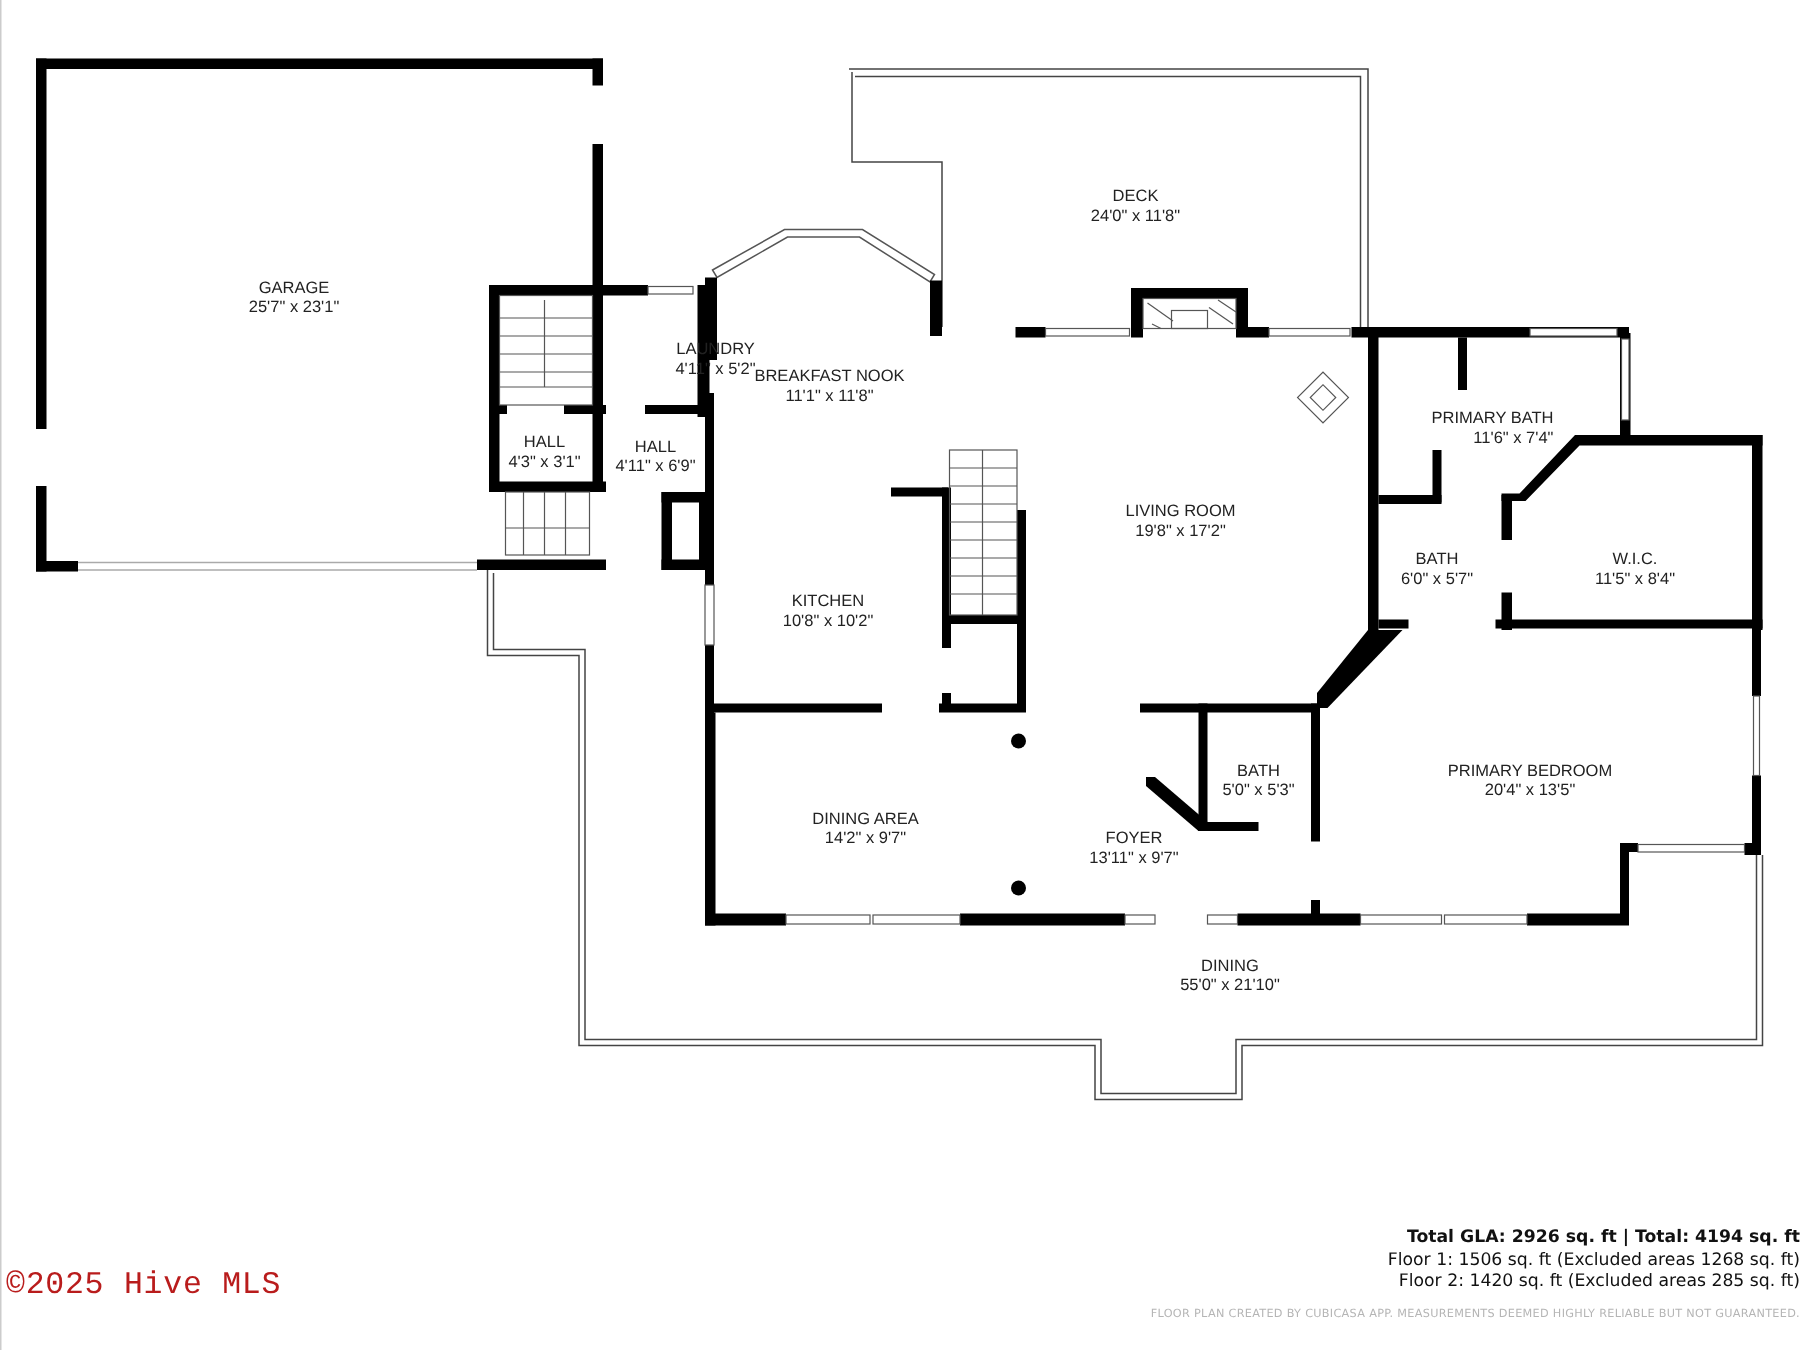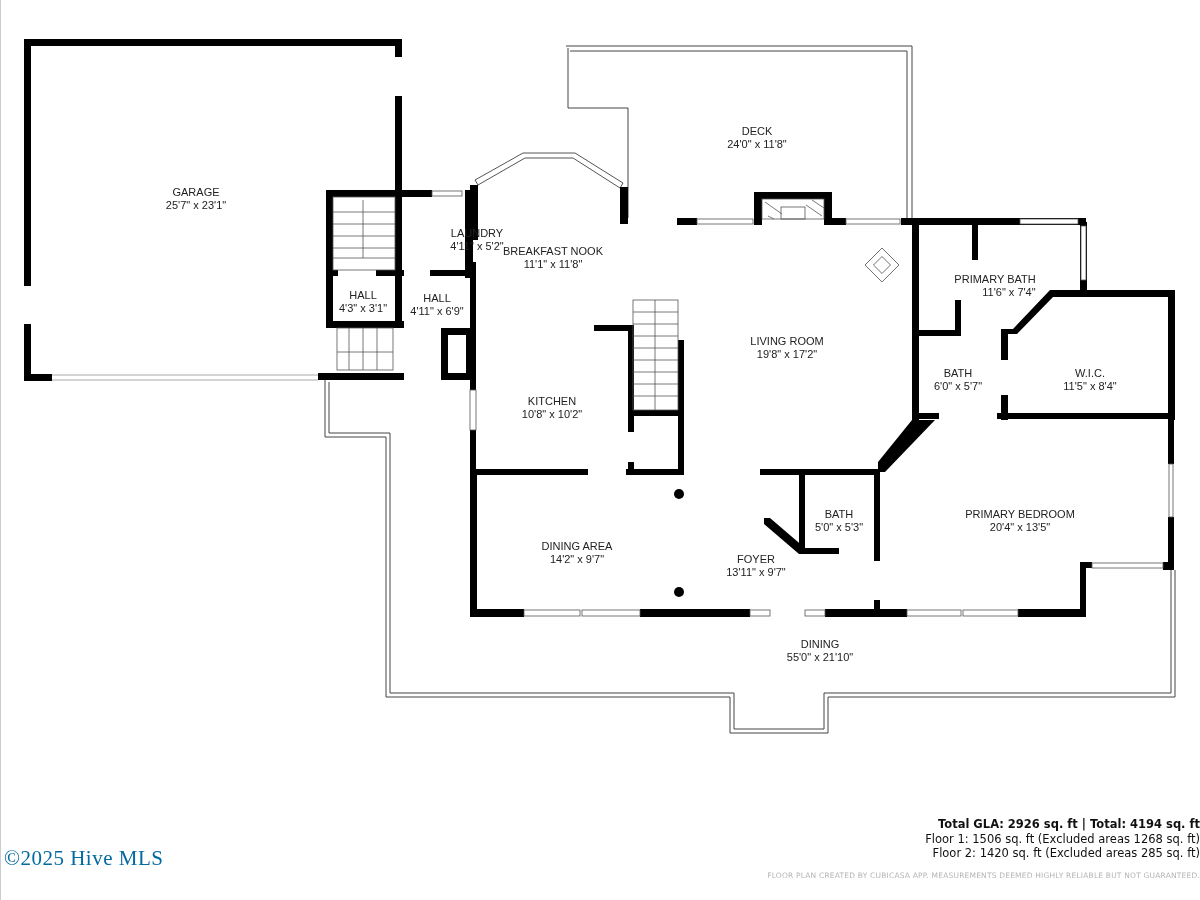--- a/index.html
+++ b/index.html
@@ -6,21 +6,21 @@
   body{width:1200px;height:900px;position:relative;overflow:hidden;font-family:"Liberation Sans",sans-serif;color:#111;}
   #plan{position:absolute;left:0;top:0;width:1200px;height:900px;}
   .lbl{position:absolute;text-align:center;font-size:11px;line-height:13px;color:#222;transform:translateX(-50%);white-space:nowrap;}
   .lbl .nm{display:block;}
   .lbl .dm{display:block;}
   .summary{position:absolute;left:0;width:1200px;text-align:right;font-family:"DejaVu Sans",sans-serif;color:#111;}
   .s-total{top:817px;font-size:11.5px;font-weight:bold;}
   .s-f1{top:832px;font-size:11.5px;}
   .s-f2{top:846px;font-size:11.5px;}
   .s-disc{top:871px;font-size:7.5px;color:#b5b5b5;letter-spacing:0.2px;}
-  .copyright{position:absolute;left:4px;top:846px;font-size:21px;color:#0369a1;font-family:Liberation Serif, serif;letter-spacing:0.5px;}
+  .copyright{position:absolute;left:4px;top:846px;font-size:21px;color:#b91c1c;font-family:Liberation Mono, monospace;letter-spacing:0.5px;}
   .frame{position:absolute;left:0;top:0;width:1200px;height:900px;border-left:1px solid #ccc;box-sizing:border-box;pointer-events:none;}
 </style>
 </head>
 <body>
 
 <div class="frame"></div>
 
 <svg id="plan" viewBox="0 0 1200 900" xmlns="http://www.w3.org/2000/svg">
 
   <g fill="none" stroke="#444" stroke-width="1">

